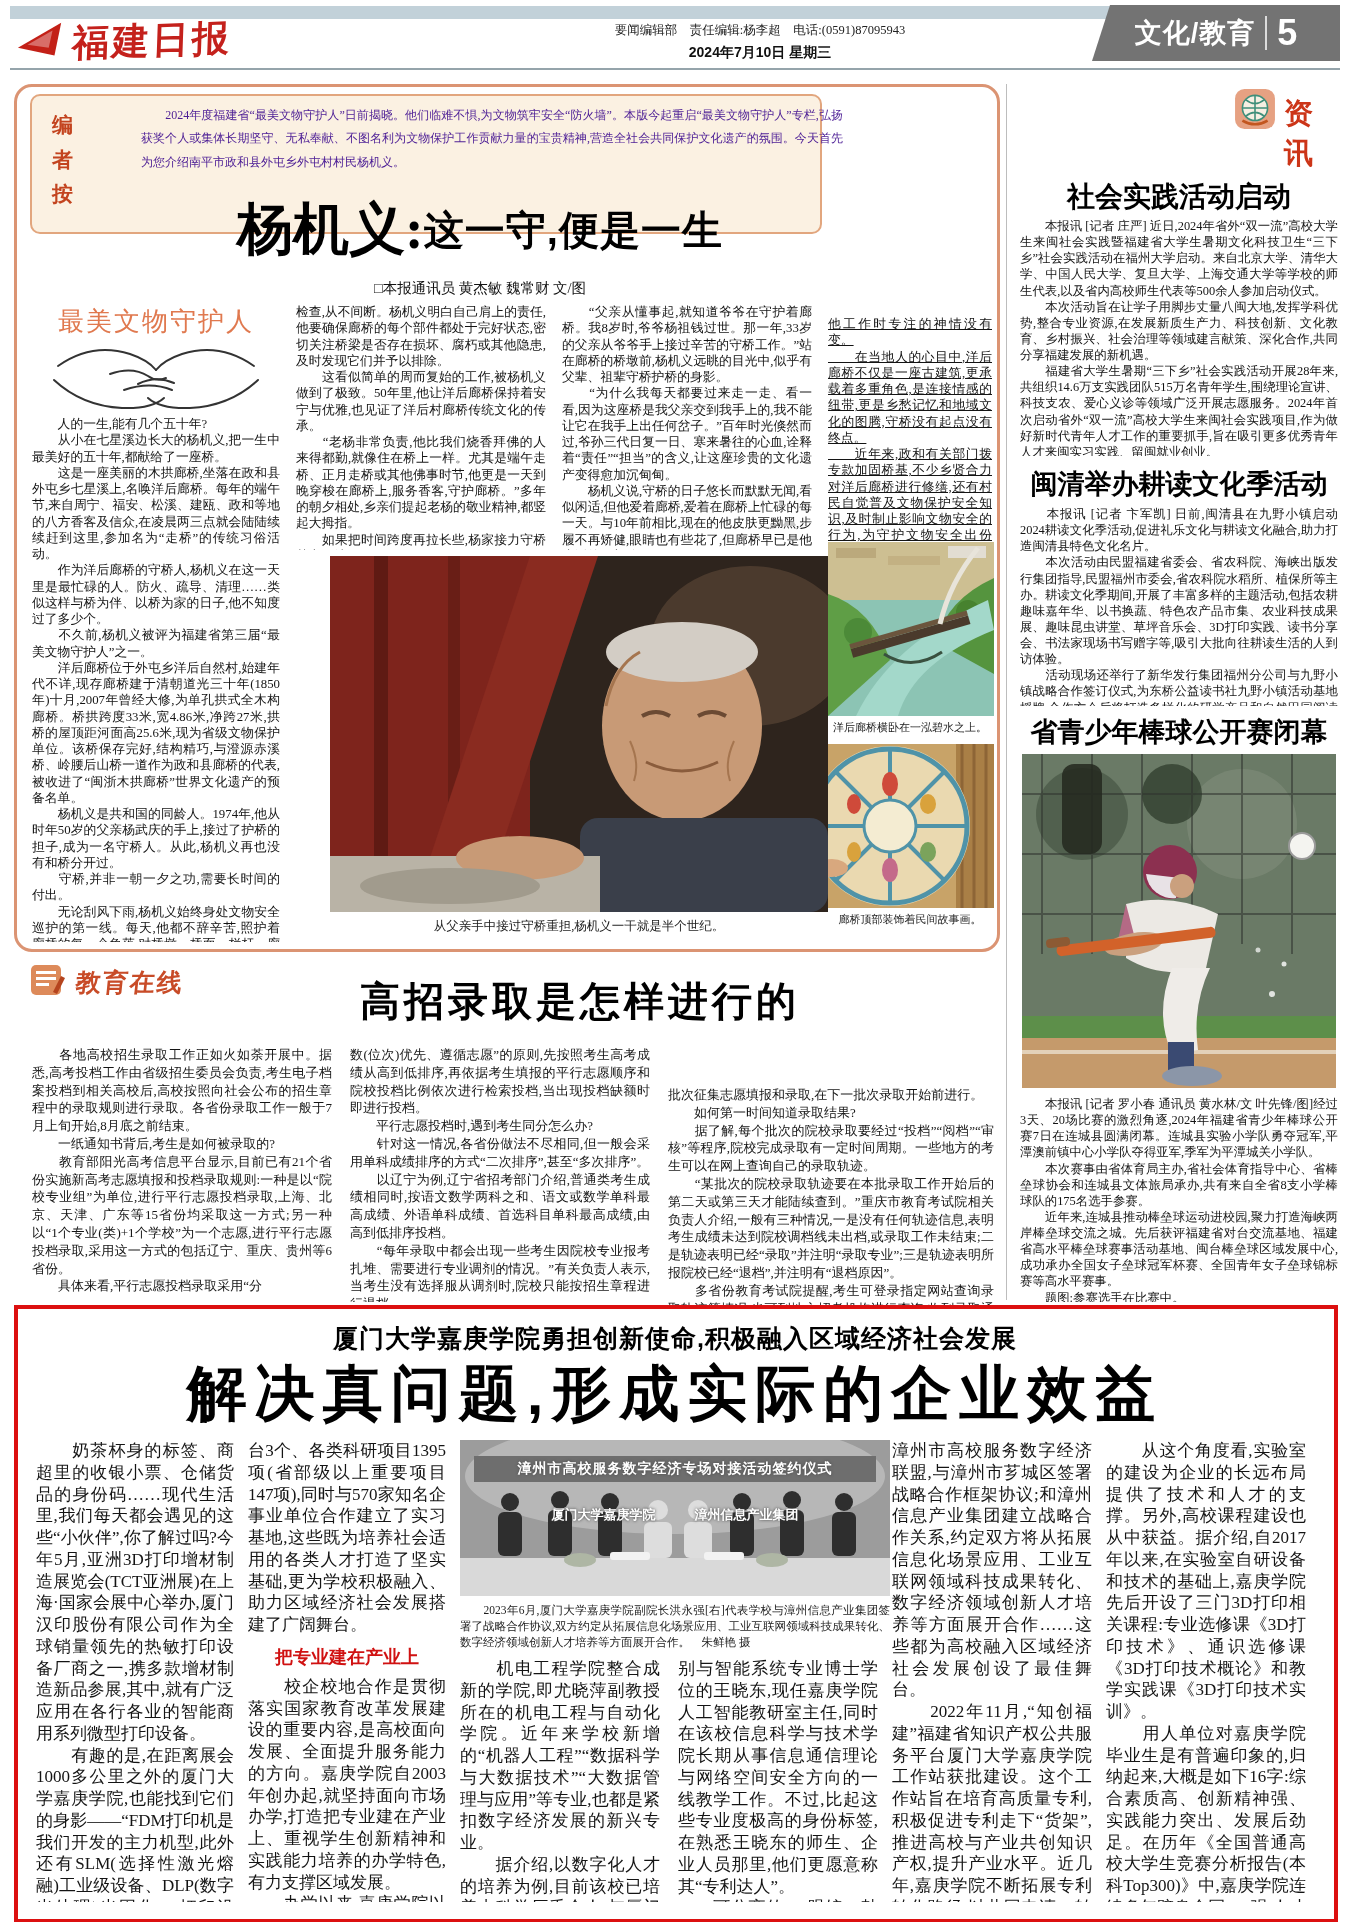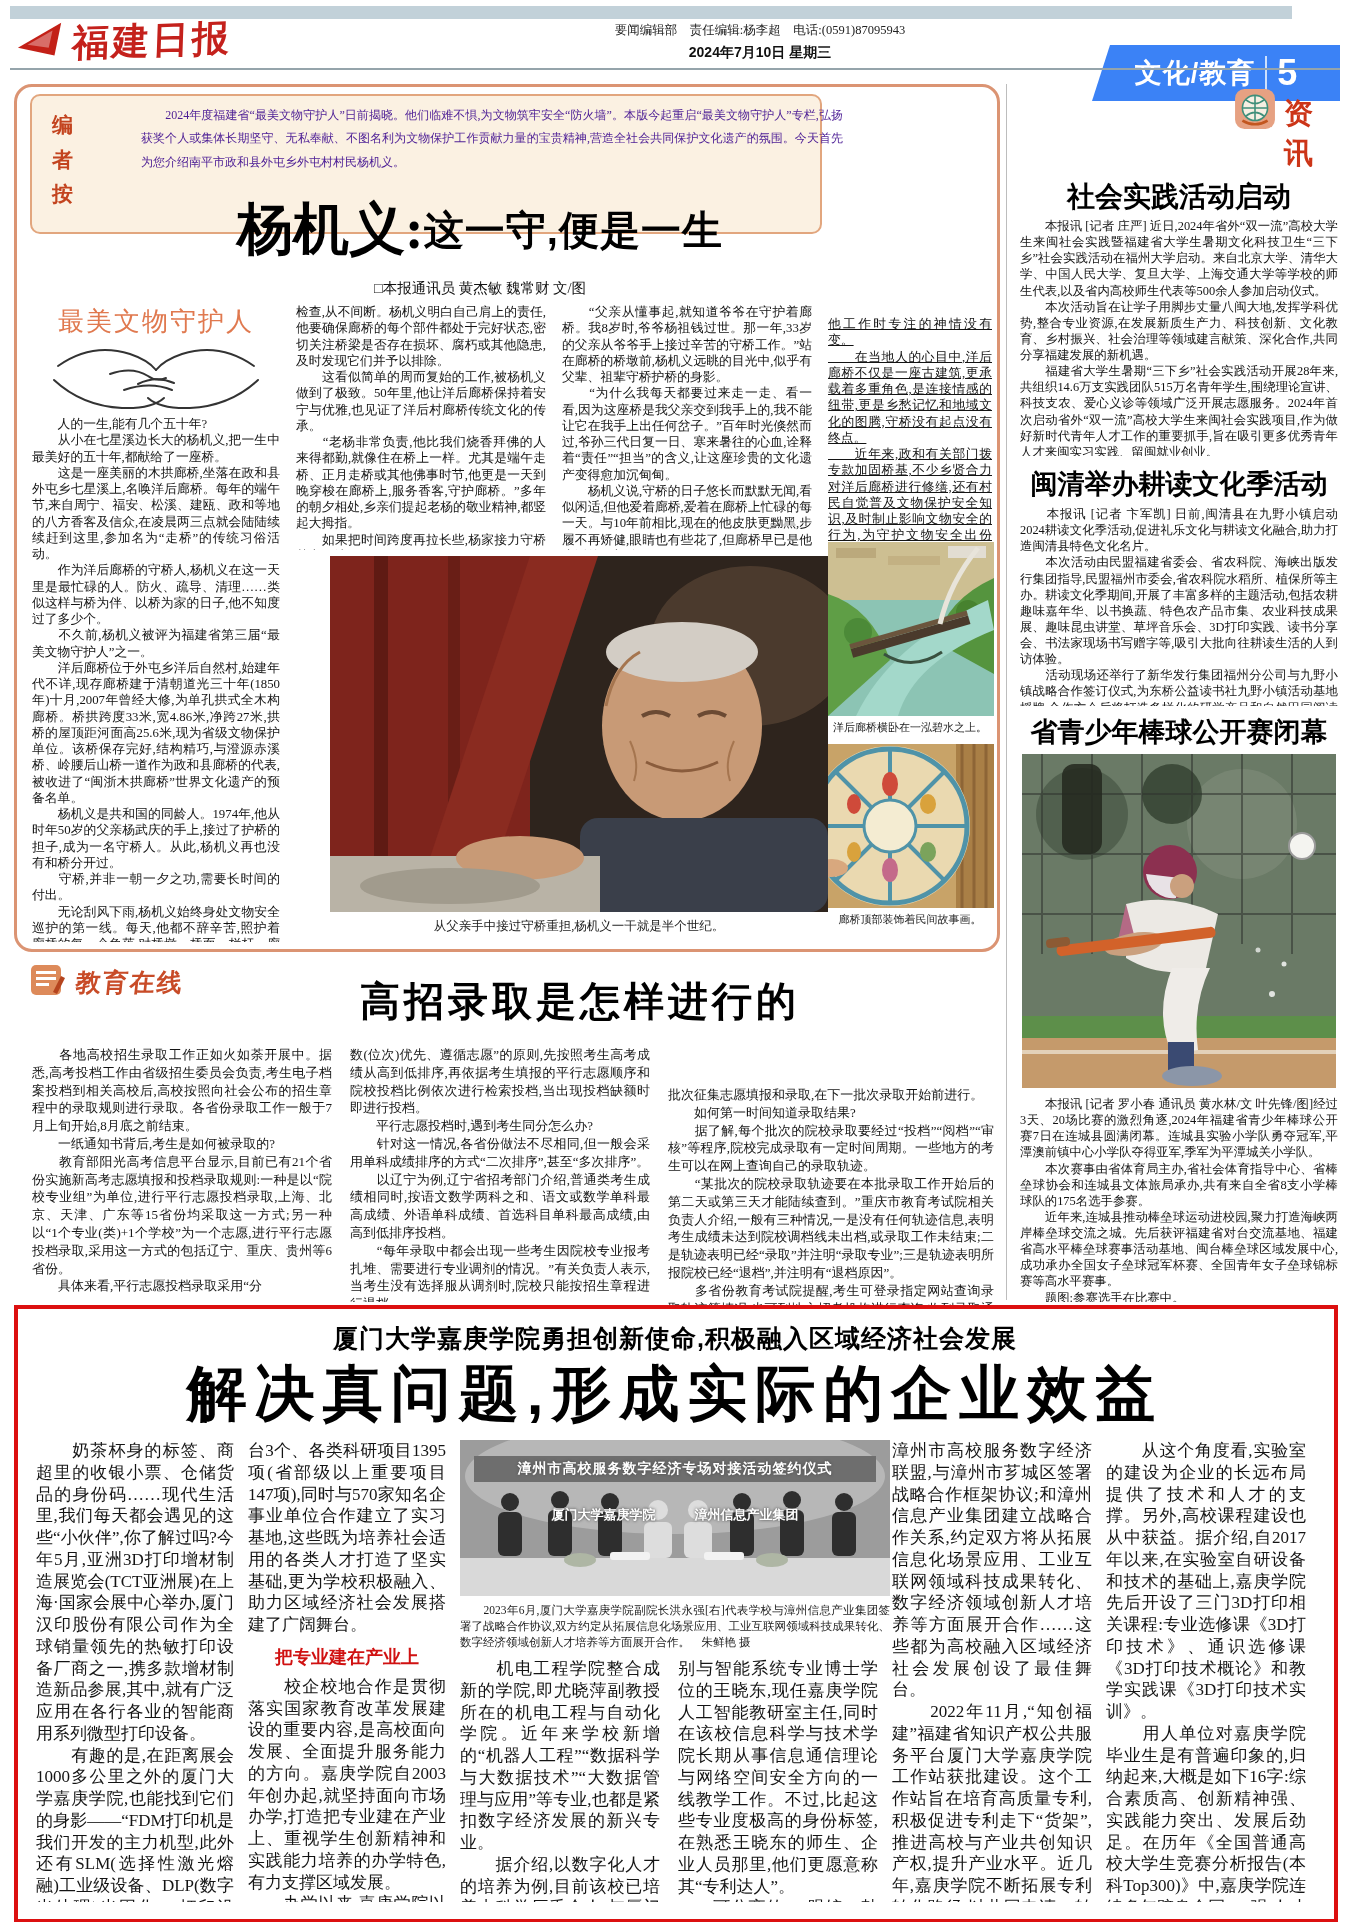--- a/index.html
+++ b/index.html
@@ -35,23 +35,23 @@
     </span>
     <span style="font-family:'Liberation Serif',serif;font-weight:900;font-size:37px;color:#c4211c;
                  transform:rotate(-2deg) skewX(-4deg);letter-spacing:3px;">福建日报</span>
   </div>
 
   <div class="abs center" style="left:590px;top:22px;width:340px;">
     <div style="font-size:12.5px;color:#222;font-family:'Liberation Serif',serif;">要闻编辑部　责任编辑:杨李超　电话:(0591)87095943</div>
     <div style="font-size:14px;color:#111;margin-top:5px;font-weight:bold;">2024年7月10日 星期三</div>
   </div>
 
-  <div class="abs" style="left:1092px;top:5px;width:248px;height:56px;background:#3b82f6;color:#fff;
+  <div class="abs" style="left:1092px;top:5px;width:248px;height:56px;background:#737373;color:#fff;
               clip-path:polygon(18px 0,100% 0,100% 100%,0 100%);
-              display:flex;align-items:center;justify-content:center;margin-top:40px;">
+              display:flex;align-items:center;justify-content:center;">
     <span style="font-size:27px;font-weight:900;letter-spacing:1px;">文化/教育</span>
     <span style="display:inline-block;width:2px;height:34px;background:#fff;opacity:.75;margin:0 10px;"></span>
     <span style="font-size:36px;font-weight:700;">5</span>
   </div>
 
   <div class="abs" style="left:10px;top:68px;width:1330px;height:2px;background:#95a4ab;"></div>
 
   <div class="abs" style="left:14px;top:84px;width:980px;height:862px;border:3px solid #db9473;border-radius:18px;"></div>
 
   <div class="abs" style="left:30px;top:94px;width:788px;height:136px;background:#fbf1e2;

